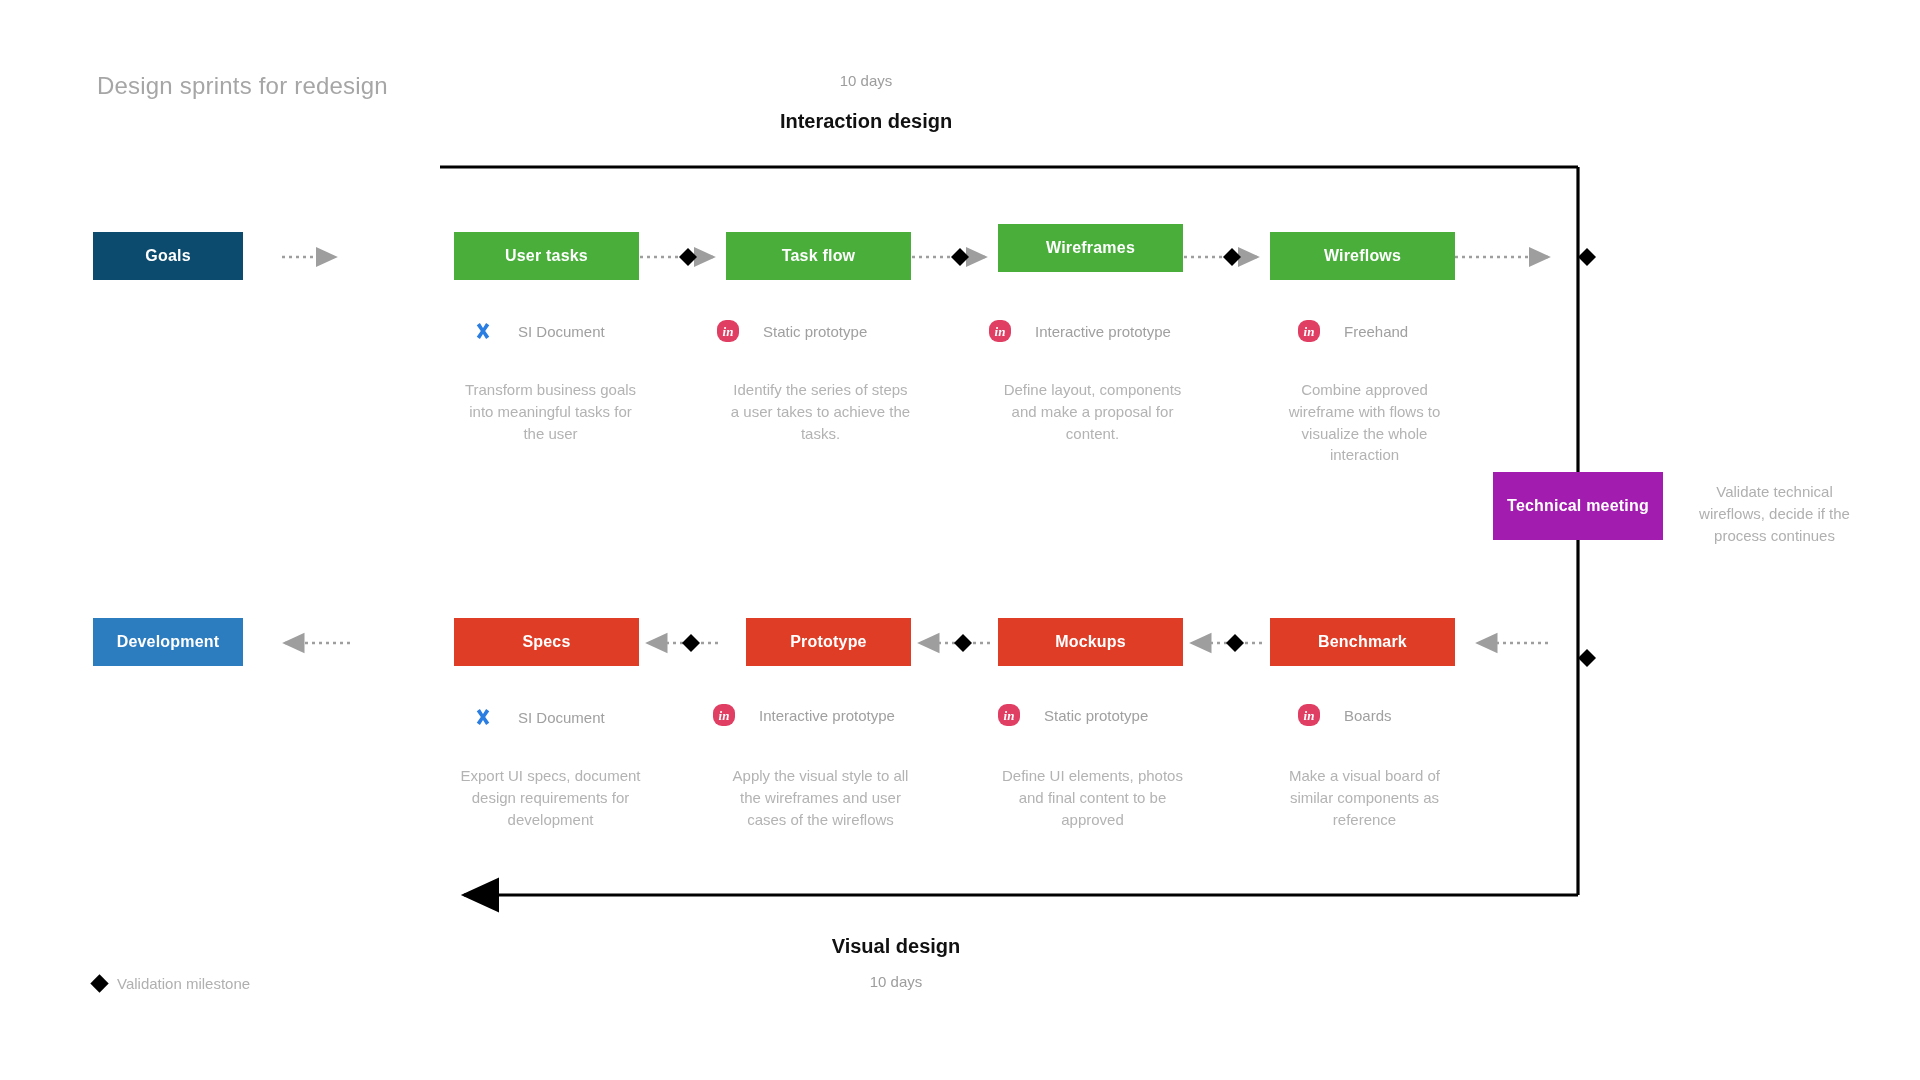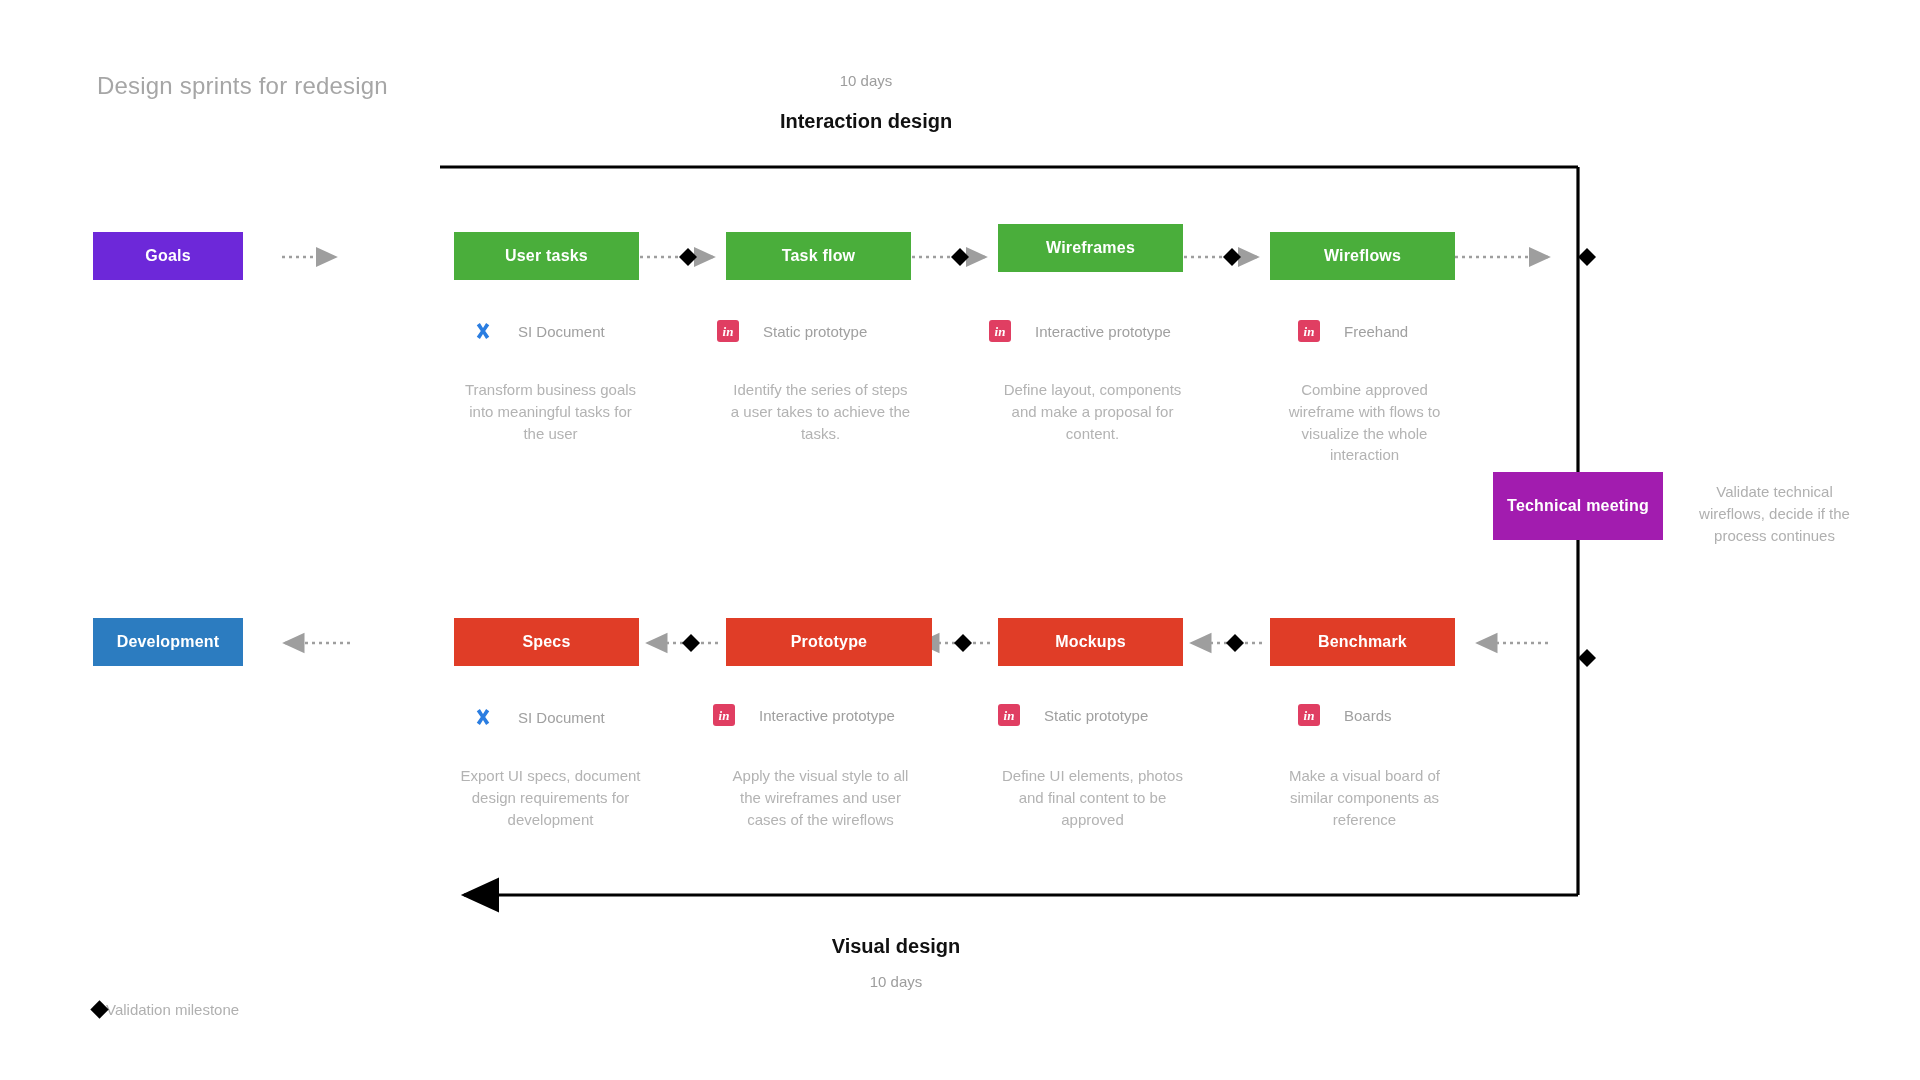--- a/index.html
+++ b/index.html
@@ -54,21 +54,21 @@
     align-items: center;
     justify-content: center;
     color: #ffffff;
     font-size: 16px;
     font-weight: bold;
     letter-spacing: .2px;
     box-sizing: border-box;
     text-align: center;
     line-height: 1.22;
   }
-  .box.goals      { background: #6d28d9; text-align: right; }
+  .box.goals      { background: #0c4a6e; text-align: right; }
   .box.dev        { background: #2c7cc0; }
   .box.green      { background: #4aae3b; }
   .box.red        { background: #e03d27; }
   .box.meeting    { background: #a21caf; }
 
   
   .tool {
     position: absolute;
     display: flex;
     align-items: center;
@@ -81,21 +81,21 @@
   }
   .ico {
     width: 22px;
     height: 22px;
     flex: 0 0 22px;
     display: block;
   }
   .ico-invision {
     width: 22px;
     height: 22px;
-    border-radius: 3px;
+    border-radius: 9px;
     background: #e03e62;
     color: #ffffff;
     font-style: italic;
     font-weight: bold;
     font-size: 13px;
     display: flex;
     align-items: center;
     justify-content: center;
     font-family: "Liberation Serif", serif;
     line-height: 1;
@@ -114,24 +114,24 @@
     font-size: 15px;
     color: #b0b0b0;
     text-align: center;
     line-height: 1.45;
   }
 
   
   .legend {
     position: absolute;
     left: 93px;
-    top: 1001px;
-    display: flex;
-    align-items: center;
-    gap: 0;
+    top: 975px;
+    display: flex;
+    align-items: center;
+    gap: 11px;
   }
   .legend-label {
     font-size: 15px;
     color: #b0b0b0;
     white-space: nowrap;
   }
   .diamond-glyph {
     width: 13px;
     height: 13px;
     background: #000;
@@ -235,21 +235,21 @@
   <div class="desc" style="left:728px; top:379px; width:185px;">Identify the series of steps a user takes to achieve the tasks.</div>
   <div class="desc" style="left:1000px; top:379px; width:185px;">Define layout, components and make a proposal for content.</div>
   <div class="desc" style="left:1272px; top:379px; width:185px;">Combine approved wireframe with flows to visualize the whole interaction</div>
 
   <div class="box meeting" style="left:1493px; top:472px; width:170px; height:68px;">Technical meeting</div>
   <div class="note" style="left:1692px; top:481px; width:165px;">Validate technical wireflows, decide if the process continues</div>
 
   <div class="box dev" style="left:93px; top:618px; width:150px; height:48px;">Development</div>
 
   <div class="box red" style="left:454px; top:618px; width:185px; height:48px;">Specs</div>
-  <div class="box red" style="left:726px; top:618px; width:206px; height:48px;">Prototype</div>
+  <div class="box red" style="left:746px; top:618px; width:165px; height:48px;">Prototype</div>
   <div class="box red" style="left:998px; top:618px; width:185px; height:48px;">Mockups</div>
   <div class="box red" style="left:1270px; top:618px; width:185px; height:48px;">Benchmark</div>
 
   <div class="tool" style="left:472px; top:706px;">
     <svg class="ico" viewBox="0 0 24 24">
       <path d="M5.2 5.6 L8.6 3.4 L12 8.6 L15.4 3.4 L18.8 5.6 L14.4 12 L18.8 18.4 L15.4 20.6 L12 15.4 L8.6 20.6 L5.2 18.4 L9.6 12 Z" fill="#2a7de1"></path>
     </svg>
     <span class="tool-label">SI Document</span>
   </div>
   <div class="tool" style="left:713px; top:704px;">

